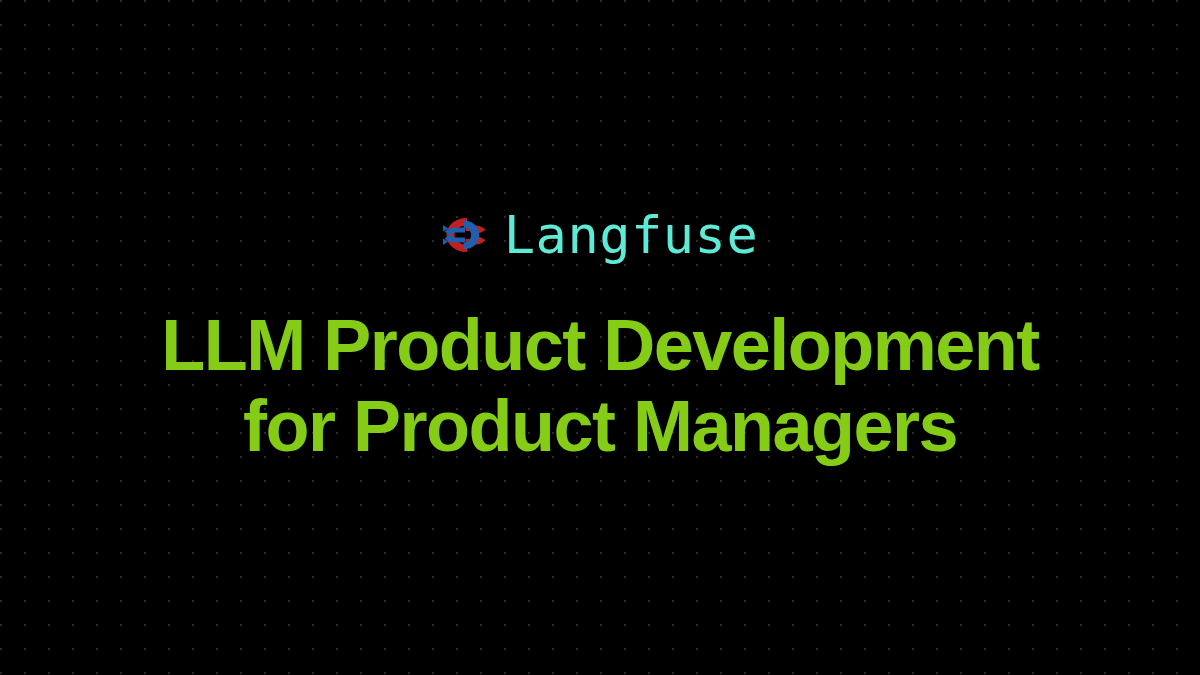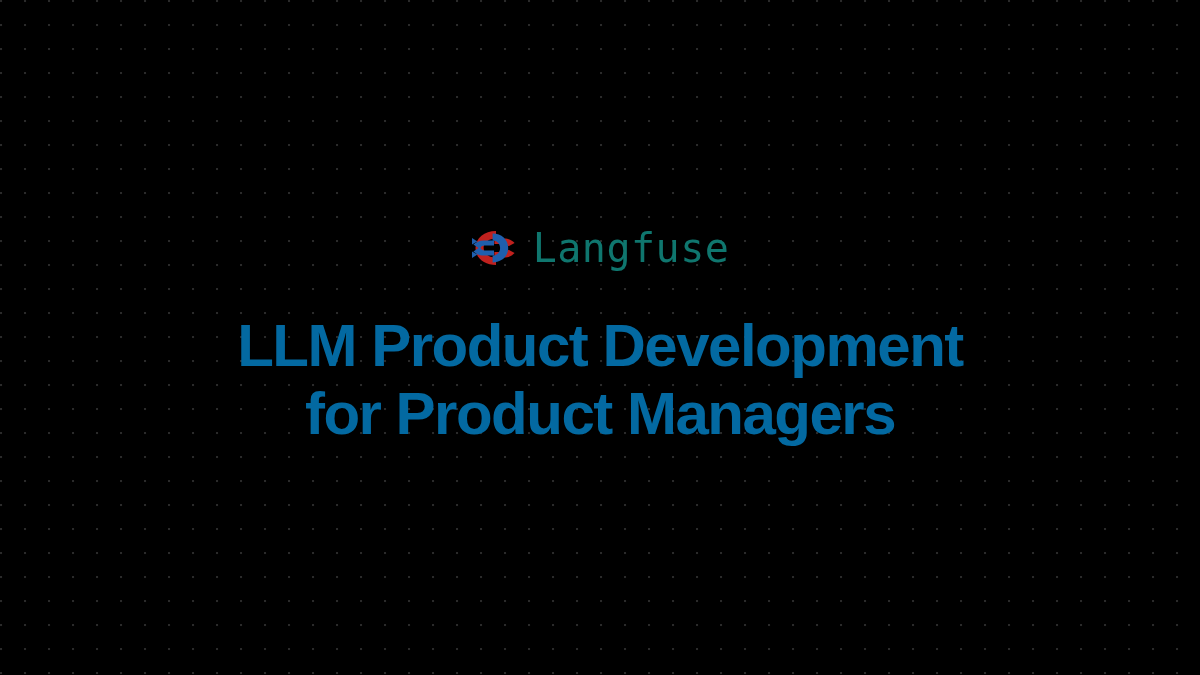--- a/index.html
+++ b/index.html
@@ -59,34 +59,34 @@
   }
 
   .brand-mark {
     display: block;
     width: 46px;
     height: 38px;
     flex: 0 0 auto;
   }
 
   .brand-wordmark {
-    color: #0f766e;
+    color: #5eead4;
     font-family: "DejaVu Sans Mono", "Liberation Mono", monospace;
-    font-size: 40px;
+    font-size: 52px;
     font-weight: 400;
     letter-spacing: 0.5px;
     line-height: 1;
     white-space: nowrap;
   }
 
   
   .headline {
-    color: #0369a1;
+    color: #84cc16;
     font-family: "Liberation Sans", sans-serif;
-    font-size: 60px;
+    font-size: 72px;
     font-weight: 700;
     line-height: 1.12;
     letter-spacing: -1.5px;
     text-align: center;
     max-width: 1020px;
     white-space: pre-line;
   }
 </style>
 </head>
 <body>

